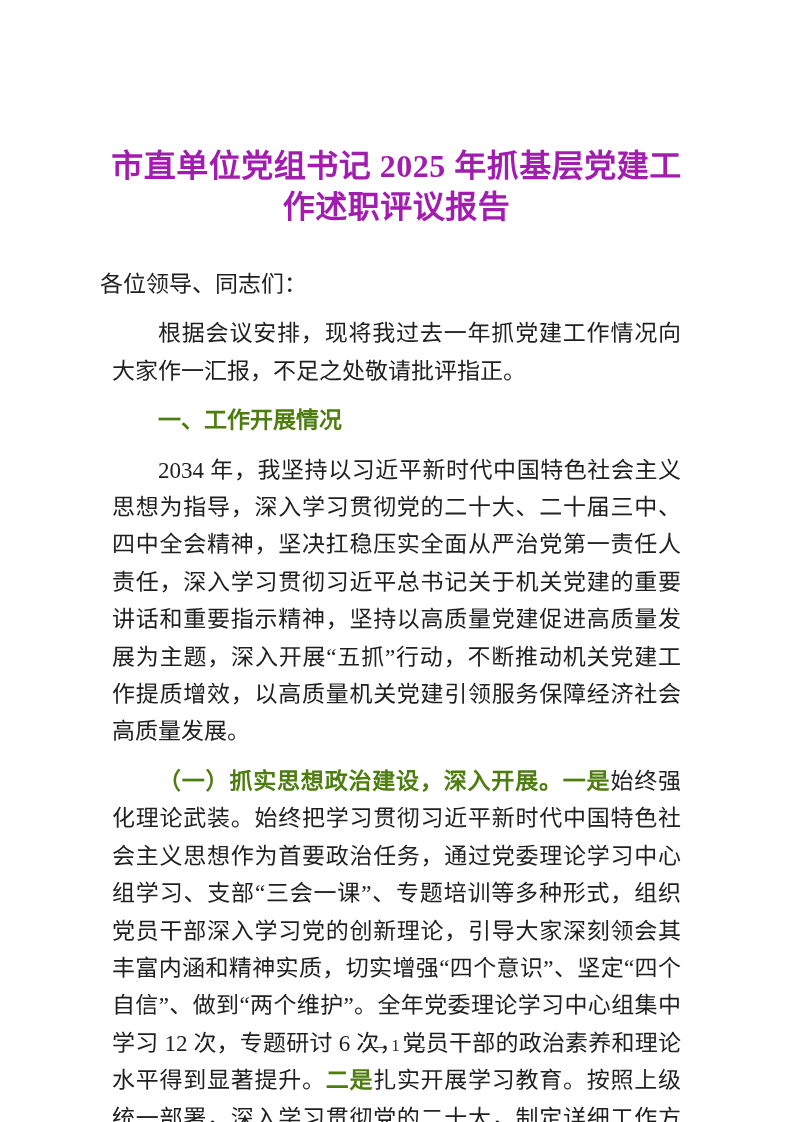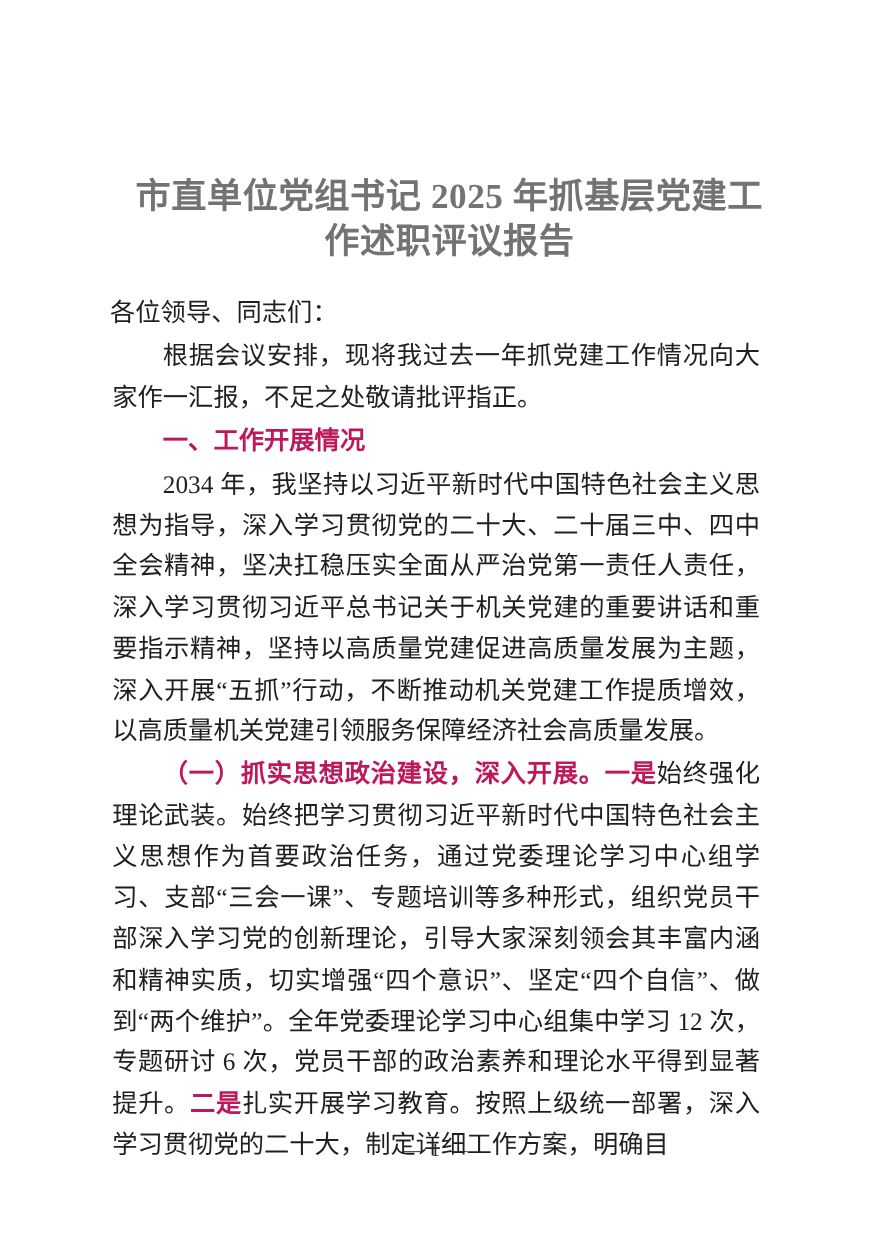--- a/index.html
+++ b/index.html
@@ -14,52 +14,52 @@
     background: #ffffff;
     overflow: hidden;
     font-family: "Liberation Serif", "DejaVu Serif", serif;
     color: #1f1f1f;
   }
   .doc-title {
     position: absolute;
     top: 146px;
     left: 100px;
     width: 593px;
-    margin: 12px;
+    margin: 0;
     text-align: center;
     font-size: 32px;
     line-height: 41px;
     font-weight: 700;
-    color: #737373;
+    color: #a21caf;
     letter-spacing: 0.5px;
   }
   .doc-body {
     position: absolute;
     top: 266px;
     left: 100px;
     width: 593px;
     font-size: 23px;
     line-height: 37.4px;
     text-align: justify;
     text-justify: inter-ideograph;
   }
   .salutation {
     margin: 0;
     text-indent: 0;
   }
   .para {
-    margin: 2px;
+    margin: 12px;
     text-indent: 2em;
   }
   .section-heading {
     font-weight: 700;
     color: #000000;
   }
   .run { font-weight: 400; }
-  .run.bold { font-weight: 700; color: #be185d; }
+  .run.bold { font-weight: 700; color: #4d7c0f; }
   .page-number {
     position: absolute;
     top: 1035px;
     left: 0;
     width: 100%;
     text-align: center;
     font-size: 17px;
     line-height: 22px;
     color: #2a2a2a;
     letter-spacing: 2px;

